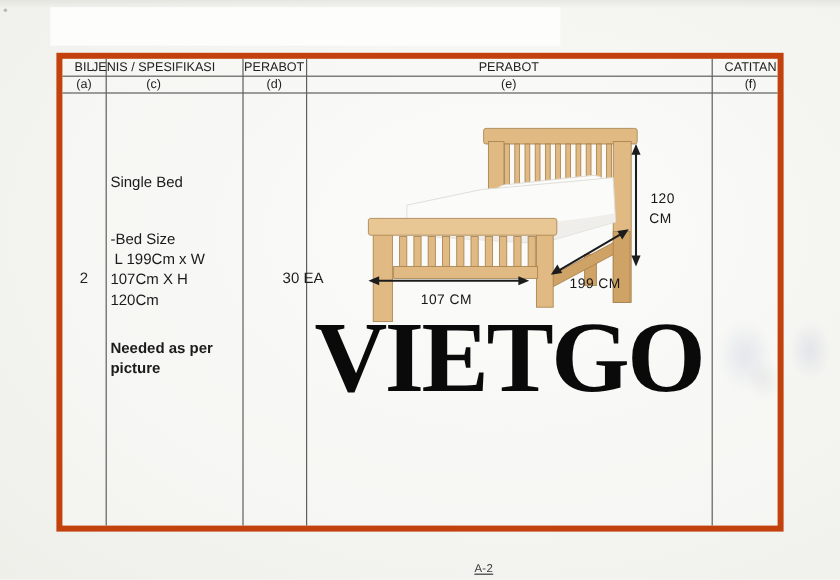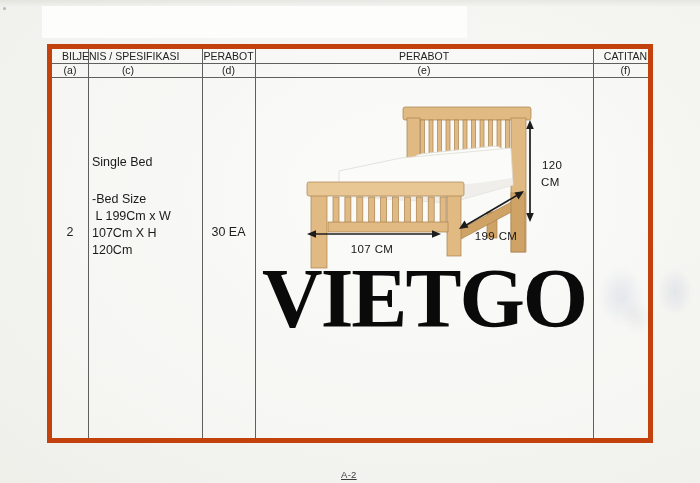--- a/index.html
+++ b/index.html
@@ -37,24 +37,24 @@
   }
   .r1{top:0}.r2{top:14px}
   .c0{left:0;width:36px}.c1{left:19px;width:114px}.c2{left:150px;width:53px}
   .c3{left:203px;width:338px}.c4{left:541px;width:65px}
   .bil-cell{
     position:absolute;left:0;top:176px;width:36px;text-align:center;
     font-size:12.5px;color:#1e1e1e;
   }
   .qty-cell{
     position:absolute;left:150px;top:176px;width:53px;text-align:center;
-    font-size:12.5px;color:#1e1e1e;
+    font-size:12.5px;color:#1e1e1e;padding-left:24px;
   }
   .catitan-cell{position:absolute;left:541px;top:176px;width:65px;text-align:center;font-size:12px;}
-  .spec-title{position:absolute;left:40px;top:106px;font-size:12.5px;}
+  .spec-title{position:absolute;left:40px;top:96px;font-size:12.5px;}
   .spec-list{position:absolute;left:40px;top:142px;}
   .spec-list div{height:17px;line-height:17px;font-size:12.5px;white-space:pre;}
   .spec-note{position:absolute;left:40px;top:233px;font-weight:bold;}
   .spec-note div{height:17px;line-height:17px;font-size:12.5px;white-space:pre;}
   
   .bed-figure{position:absolute;left:283px;top:96px;width:300px;height:180px;}
   .ws rect,.ws polygon{stroke:#a8824f;stroke-width:.7;}
   .soft rect{stroke:#dedcd6;stroke-width:.8;}
   .arrow-line{stroke:#1c1c1c;stroke-width:1.7;fill:none;}
   .arrow-head{fill:#1c1c1c;stroke:none;}
@@ -62,21 +62,21 @@
     font-family:"Liberation Sans",sans-serif;font-size:11.5px;fill:#161616;
     letter-spacing:.4px;
   }
   
   .watermark{
     position:absolute;left:262px;top:257px;width:340px;text-align:left;
     font-family:"Liberation Serif",serif;font-weight:bold;font-size:84px;
     line-height:1;letter-spacing:-2px;color:#0a0a0a;
   }
   .page-footer{
-    position:absolute;left:341px;top:469px;width:70px;text-align:left;
+    position:absolute;left:341px;top:469px;width:70px;text-align:right;
     font-size:9.5px;color:#3a3a3a;letter-spacing:.3px;text-decoration:underline;
   }
   
   .smudge{position:absolute;filter:blur(1.5px);pointer-events:none;}
   .smudge-a{left:598px;top:266px;width:46px;height:60px;
     background:radial-gradient(ellipse at center, rgba(95,120,175,.13), rgba(95,120,175,0) 70%);}
   .smudge-b{left:658px;top:268px;width:34px;height:48px;
     background:radial-gradient(ellipse at center, rgba(95,120,175,.12), rgba(95,120,175,0) 70%);}
   .smudge-c{left:622px;top:300px;width:30px;height:34px;
     background:radial-gradient(ellipse at center, rgba(110,110,130,.08), rgba(110,110,130,0) 70%);}
@@ -110,20 +110,24 @@
   <div class="cell r2 c4">(f)</div>
 
   <div class="bil-cell">2</div>
 
   <div class="spec-title">Single Bed</div>
   <div class="spec-list">
     <div>-Bed Size</div>
     <div> L 199Cm x W</div>
     <div>107Cm X H</div>
     <div>120Cm</div>
+  </div>
+  <div class="spec-note">
+    <div>Needed as per</div>
+    <div>picture</div>
   </div>
 
   <div class="qty-cell">30 EA</div>
   <div class="catitan-cell"></div>
 </div>
 
 <svg class="bed-figure" viewBox="0 0 300 180">
 
   <g class="ws" fill="#e0b983">
     <rect x="120" y="11" width="128" height="13" rx="2"></rect>

